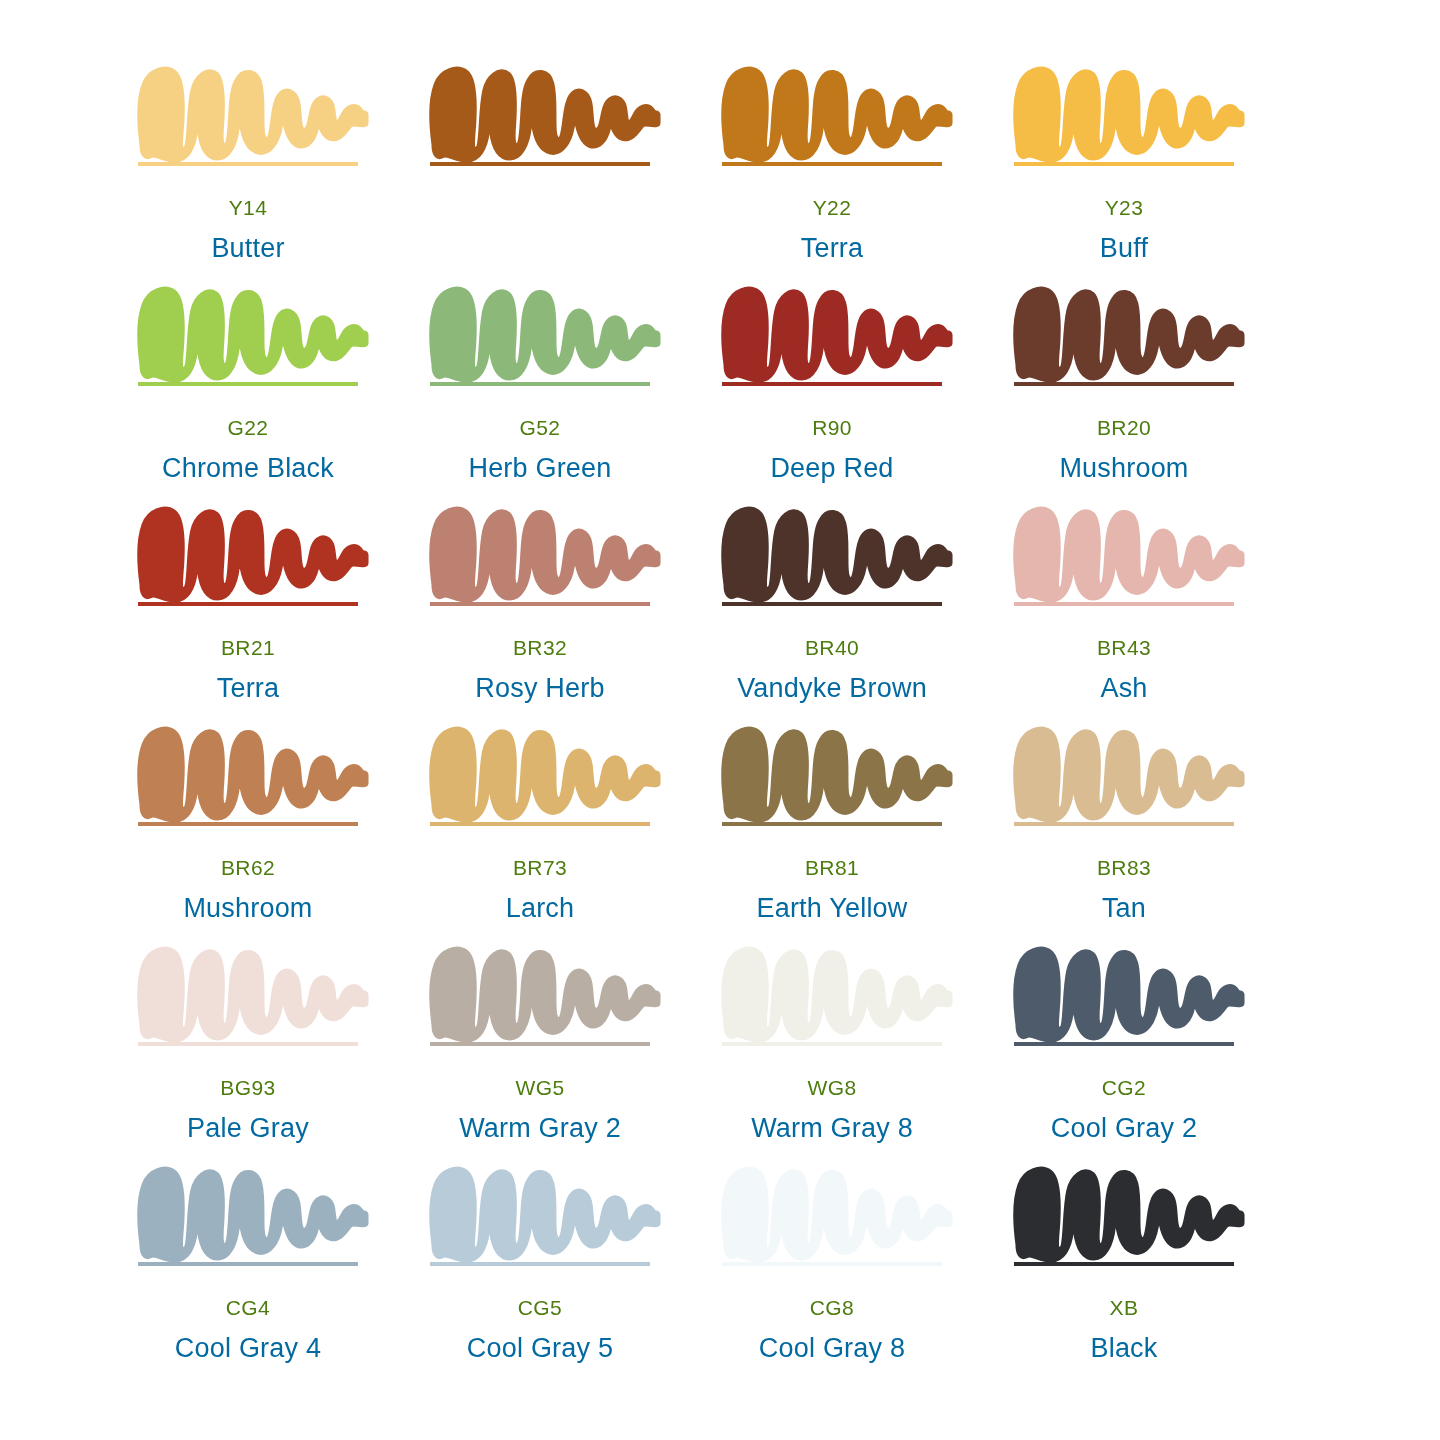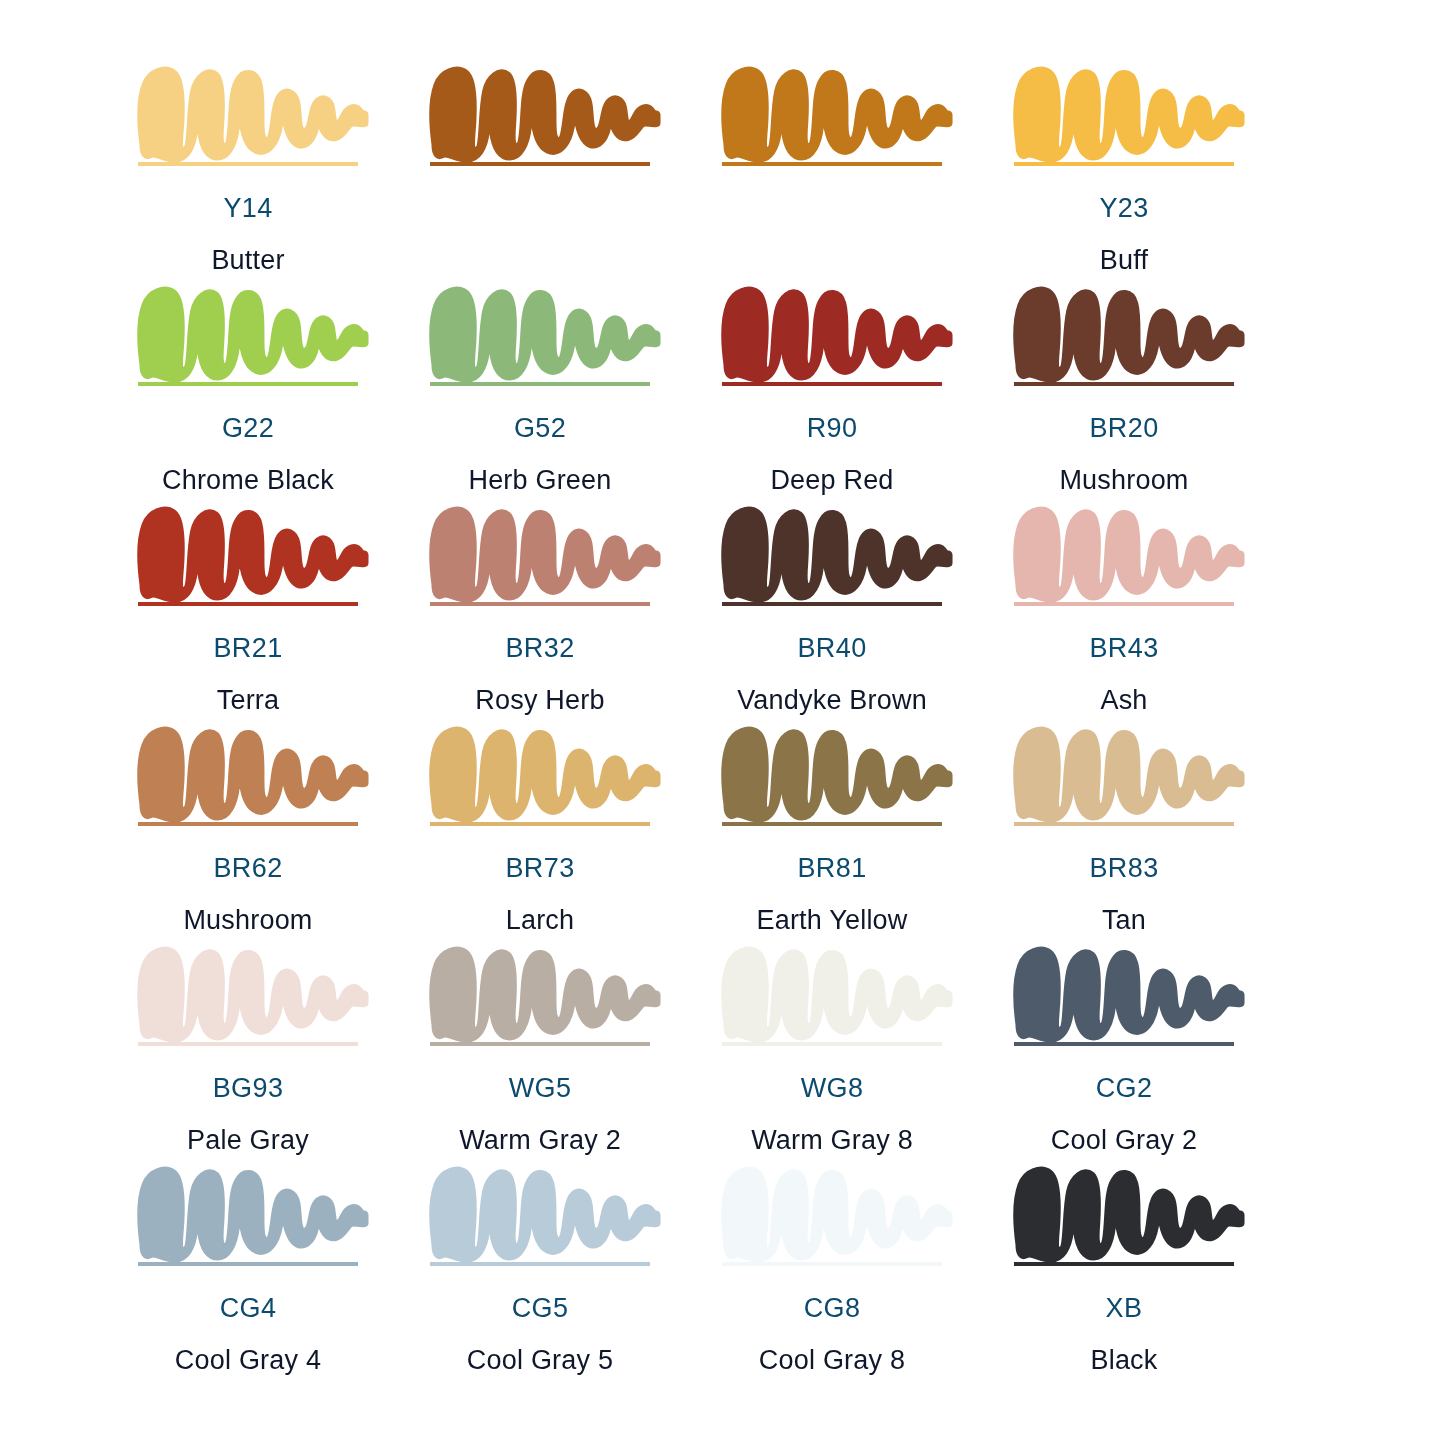--- a/index.html
+++ b/index.html
@@ -65,34 +65,34 @@
     border-radius: 0;
   }
 
   .labels {
     width: 220px;
     text-align: center;
     margin-top: 24px;
   }
 
   .swatch-code {
-    font-size: 27px;
+    font-size: 21px;
     line-height: 36px;
-    color: #0c4a6e;
+    color: #4d7c0f;
     letter-spacing: 0.4px;
     white-space: nowrap;
   }
 
   .swatch-name {
     font-size: 27px;
     line-height: 36px;
-    color: #0f172a;
+    color: #0369a1;
     letter-spacing: 0.2px;
     white-space: nowrap;
-    margin-top: 16px;
+    margin-top: 4px;
   }
 </style>
 </head>
 <body>
 
 <div class="swatch-sheet">
   <div class="swatch-grid" id="swatch-grid">
       <div class="swatch-cell">
         <div class="stroke-wrap">
           <svg viewBox="0 0 238 100" preserveAspectRatio="none">
@@ -113,20 +113,24 @@
         </div>
         <div class="baseline" style="background: rgb(166, 90, 26);"></div>
       </div>
       <div class="swatch-cell">
         <div class="stroke-wrap">
           <svg viewBox="0 0 238 100" preserveAspectRatio="none">
             <path d="M 6 84 C 3 62, 2 40, 8 24 C 13 10, 28 6, 36 12 C 44 18, 44 44, 43 62 C 42 76, 41 84, 42 88 C 44 92, 50 92, 52 87 C 55 78, 54 48, 58 30 C 61 16, 72 8, 79 14 C 86 20, 85 46, 84 62 C 83 74, 83 84, 86 87 C 90 90, 94 86, 95 78 C 98 60, 96 32, 103 20 C 109 9, 120 11, 123 22 C 127 37, 124 62, 126 74 C 128 83, 134 84, 137 77 C 141 66, 140 44, 146 36 C 152 28, 160 32, 162 42 C 164 52, 163 64, 166 69 C 169 74, 175 72, 177 65 C 180 55, 180 44, 186 40 C 192 36, 197 41, 198 49 C 199 56, 199 62, 202 64 C 206 66, 209 61, 212 55 C 215 49, 220 46, 224 48 C 227 50, 228 53, 230 54 L 232 54 L 232 62 C 227 63, 222 60, 218 62 C 213 65, 210 74, 203 76 C 196 78, 191 72, 189 64 C 187 57, 187 50, 185 50 C 183 50, 183 58, 181 68 C 178 80, 171 86, 164 83 C 157 80, 154 70, 152 58 C 150 48, 150 42, 148 43 C 146 44, 146 54, 144 66 C 141 82, 133 92, 124 90 C 114 88, 110 77, 108 62 C 106 46, 107 28, 104 28 C 101 28, 102 50, 100 66 C 98 84, 91 96, 82 96 C 72 96, 67 86, 65 70 C 63 52, 64 28, 61 28 C 58 28, 59 52, 57 70 C 55 88, 48 98, 38 98 C 26 98, 18 90, 12 94 C 8 96, 6 92, 6 84 Z" fill="#c1781a" stroke="#c1781a" stroke-width="9" stroke-linejoin="round" stroke-linecap="round"></path>
           </svg>
         </div>
         <div class="baseline" style="background: rgb(193, 120, 26);"></div>
+        <div class="labels">
+          <div class="swatch-code">Y22</div>
+          <div class="swatch-name">Terra</div>
+        </div>
       </div>
       <div class="swatch-cell">
         <div class="stroke-wrap">
           <svg viewBox="0 0 238 100" preserveAspectRatio="none">
             <path d="M 6 84 C 3 62, 2 40, 8 24 C 13 10, 28 6, 36 12 C 44 18, 44 44, 43 62 C 42 76, 41 84, 42 88 C 44 92, 50 92, 52 87 C 55 78, 54 48, 58 30 C 61 16, 72 8, 79 14 C 86 20, 85 46, 84 62 C 83 74, 83 84, 86 87 C 90 90, 94 86, 95 78 C 98 60, 96 32, 103 20 C 109 9, 120 11, 123 22 C 127 37, 124 62, 126 74 C 128 83, 134 84, 137 77 C 141 66, 140 44, 146 36 C 152 28, 160 32, 162 42 C 164 52, 163 64, 166 69 C 169 74, 175 72, 177 65 C 180 55, 180 44, 186 40 C 192 36, 197 41, 198 49 C 199 56, 199 62, 202 64 C 206 66, 209 61, 212 55 C 215 49, 220 46, 224 48 C 227 50, 228 53, 230 54 L 232 54 L 232 62 C 227 63, 222 60, 218 62 C 213 65, 210 74, 203 76 C 196 78, 191 72, 189 64 C 187 57, 187 50, 185 50 C 183 50, 183 58, 181 68 C 178 80, 171 86, 164 83 C 157 80, 154 70, 152 58 C 150 48, 150 42, 148 43 C 146 44, 146 54, 144 66 C 141 82, 133 92, 124 90 C 114 88, 110 77, 108 62 C 106 46, 107 28, 104 28 C 101 28, 102 50, 100 66 C 98 84, 91 96, 82 96 C 72 96, 67 86, 65 70 C 63 52, 64 28, 61 28 C 58 28, 59 52, 57 70 C 55 88, 48 98, 38 98 C 26 98, 18 90, 12 94 C 8 96, 6 92, 6 84 Z" fill="#f5bc46" stroke="#f5bc46" stroke-width="9" stroke-linejoin="round" stroke-linecap="round"></path>
           </svg>
         </div>
         <div class="baseline" style="background: rgb(245, 188, 70);"></div>
         <div class="labels">
           <div class="swatch-code">Y23</div>

